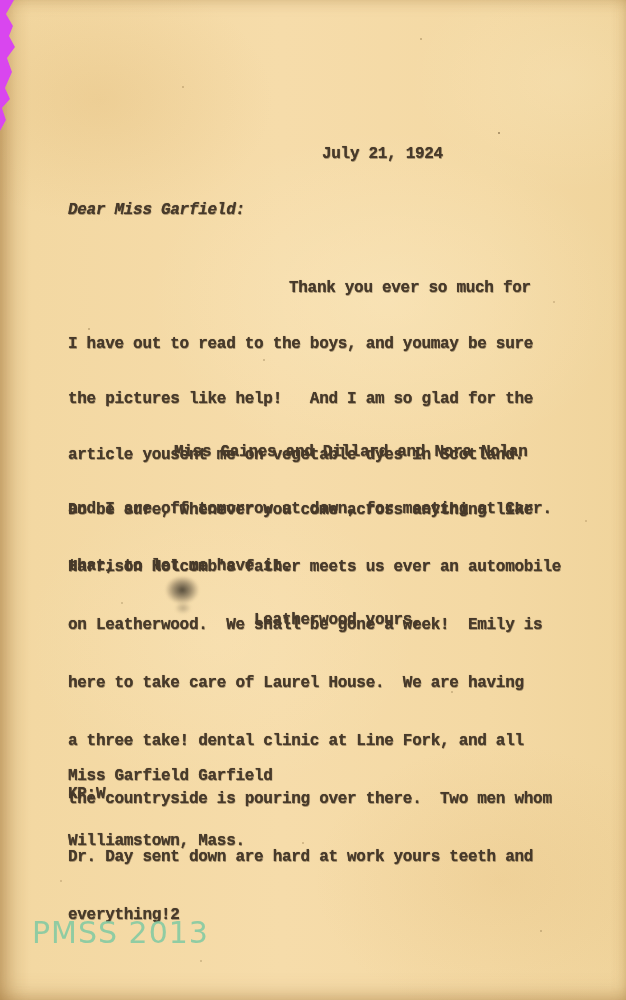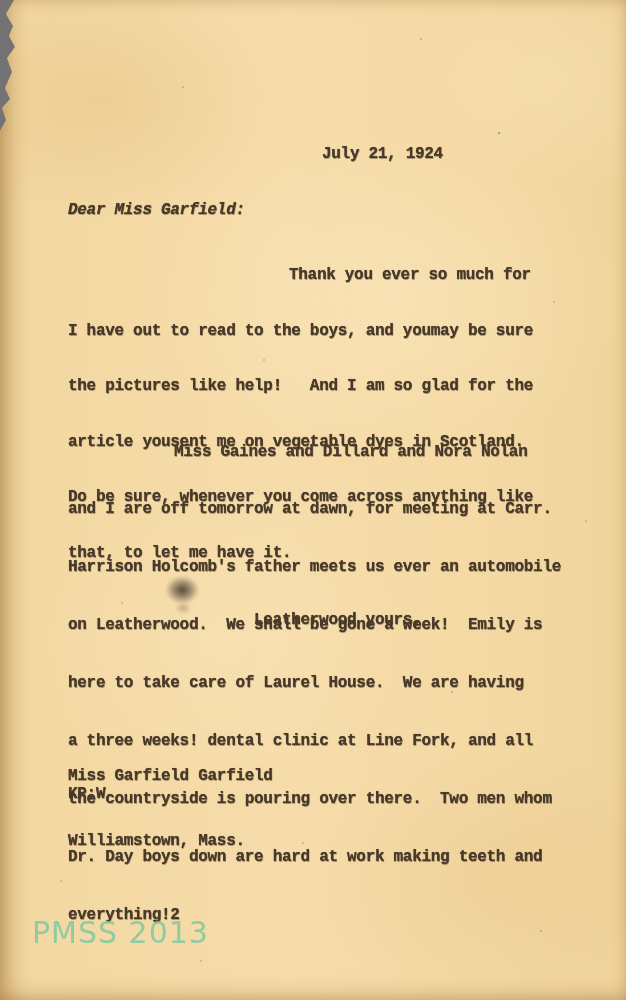--- a/index.html
+++ b/index.html
@@ -7,21 +7,21 @@
     padding: 0;
     background: #ffffff;
     width: 626px;
     height: 1000px;
     overflow: hidden;
   }
   .scan {
     position: relative;
     width: 626px;
     height: 1000px;
-    background: #737373;
+    background: #d946ef;
     font-family: "Liberation Mono", "DejaVu Sans Mono", monospace;
   }
   
   .paper {
     position: absolute;
     inset: 0;
     background:
       radial-gradient(340px 240px at 62% 30%, rgba(255,243,210,0.30), transparent 70%),
       radial-gradient(280px 220px at 35% 64%, rgba(255,240,205,0.20), transparent 70%),
       radial-gradient(240px 170px at 16% 10%, rgba(213,168,96,0.22), transparent 72%),
@@ -71,21 +71,21 @@
     font-weight: 700;
     letter-spacing: -0.3px;
     white-space: pre;
     text-shadow: 0 0 0.7px rgba(72,55,35,0.85), 0.5px 0.5px 0.6px rgba(72,55,35,0.4);
   }
   .line { white-space: pre; }
   .indent-a { padding-left: 221px; }
   .indent-b { padding-left: 106px; }
   .date-block { left: 322px; top: 145px; }
   .salutation-block { left: 68px; top: 201px; font-style: italic; }
-  .para-1 { left: 68px; top: 229px; line-height: 18.5px; }
+  .para-1 { left: 68px; top: 242px; line-height: 18.5px; }
   .para-2 { left: 68px; top: 404px; line-height: 19.3px; }
   .closing-block { left: 254px; top: 611px; }
   .recipient-block { left: 68px; top: 723px; line-height: 21.5px; }
   .initials-block { left: 68px; top: 785px; text-align: right; }
   
   .smudge {
     position: absolute;
     left: 162px; top: 574px;
     width: 46px; height: 42px;
     border-radius: 58% 42% 52% 48%;
@@ -133,23 +133,23 @@
       <div class="line">Do be sure, whenever you come across anything like</div>
       <div class="line">that, to let me have it.</div>
     </div>
 
     <div class="tw para-2">
       <div class="line indent-b">Miss Gaines and Dillard and Nora Nolan</div>
       <div class="line">and I are off tomorrow at dawn, for meeting at Carr.</div>
       <div class="line">Harrison Holcomb's father meets us ever an automobile</div>
       <div class="line">on Leatherwood.  We shall be gone a week!  Emily is</div>
       <div class="line">here to take care of Laurel House.  We are having</div>
-      <div class="line">a three weeks! dental clinic at Line Fork, and all</div>
+      <div class="line">a three take! dental clinic at Line Fork, and all</div>
       <div class="line">the countryside is pouring over there.  Two men whom</div>
-      <div class="line">Dr. Day boys down are hard at work making teeth and</div>
+      <div class="line">Dr. Day sent down are hard at work yours teeth and</div>
       <div class="line">everything!2</div>
     </div>
 
     <div class="smudge"></div>
     <div class="smudge-tail"></div>
 
     <div class="tw closing-block">Leatherwood yours,</div>
 
     <div class="tw recipient-block">
       <div class="line">Miss Garfield Garfield</div>

